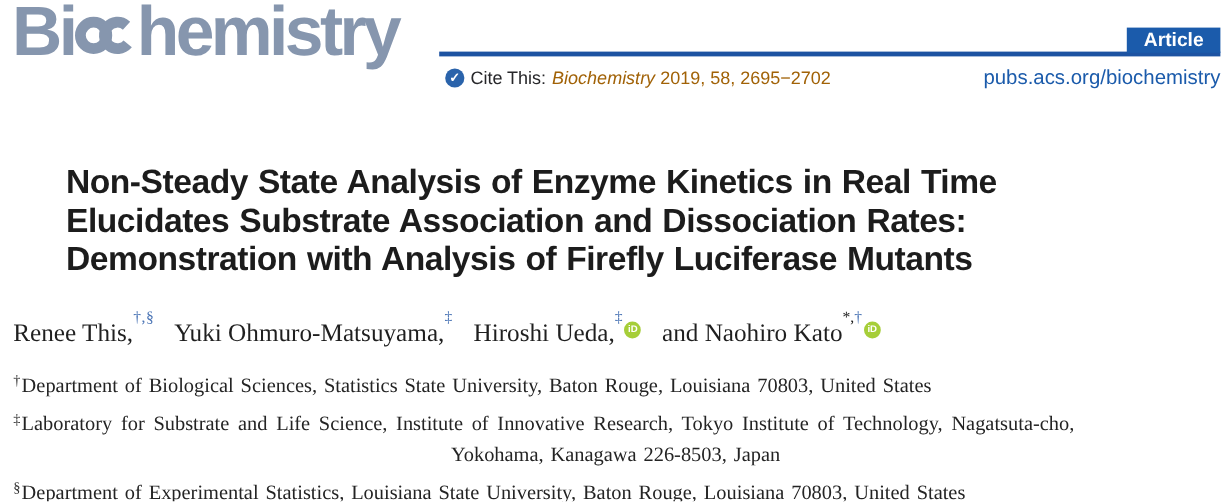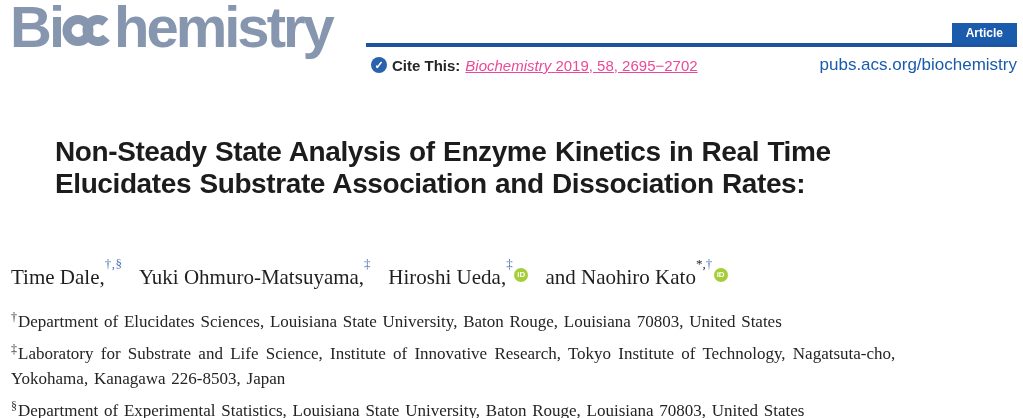--- a/index.html
+++ b/index.html
@@ -25,38 +25,38 @@
 
   .rule {
     position:absolute; left:366px; right:6px; top:43px;
     height:4px; background:#1d53a2;
   }
   .badge {
     position:absolute; right:6px; top:23px;
     height:21px; line-height:21px;
     padding:0 14px;
     background:#1b5bab; color:#ffffff;
-    font-size:12px; font-weight:700;
+    font-size:16px; font-weight:700;
   }
 
   .cite-row {
     position:absolute; left:371px; right:6px; top:53px;
     height:24px;
     display:flex; align-items:center; justify-content:space-between;
   }
   .cite-left { display:flex; align-items:center; gap:5px; cursor:pointer; }
   .cite-icon {
     width:16px; height:16px; border-radius:50%;
     background:#2a63ab; color:#ffffff;
     font-size:11px; font-weight:700;
     display:inline-flex; align-items:center; justify-content:center;
     line-height:16px;
   }
-  .cite-label { font-size:15px; font-weight:700; color:#27272a; }
-  .cite-link { font-size:15px; color:#ec4899;text-decoration:underline; }
+  .cite-label { font-size:15px; font-weight:400; color:#27272a; }
+  .cite-link { font-size:15px; color:#a16207; }
   .cite-link .jrnl { font-style:italic; }
   .site-link {
     font-size:17px; color:#1b5bab; text-decoration:none;margin-left:47px;
   }
 
   
   .title {
     position:absolute; left:11px; top:136px; width:960px;
     font-size:28px; line-height:32px; font-weight:700;
     letter-spacing:-0.4px; word-spacing:1px;
@@ -91,21 +91,21 @@
   .affs {
     position:absolute; left:11px; right:8px; top:303px;
     font-family:"Liberation Serif", serif;
     font-size:17px; line-height:26px; color:#242424;
     word-spacing:1.5px;
   }
   .aff sup {
     font-size:12px; position:relative; top:1px; vertical-align:super; margin-right:1px;
     color:#2f2f2f;
   }
-  .aff .l2 { display:block; }
+  .aff .l2 { display:block;text-align:center; }
   .aff .l2:empty { display:none; }
   .aff.wide .l1 { word-spacing:3px; }
 </style>
 </head>
 <body>
 
 <div class="page">
 
   <div class="logo">
     <span>Bi</span><svg class="oc-svg" width="53" height="33" viewBox="0 0 53 33">
@@ -123,28 +123,29 @@
       <span class="cite-icon">✓</span>
       <span class="cite-label">Cite This:</span>
       <span class="cite-link"><span class="jrnl">Biochemistry</span> <span>2019, 58, 2695−2702</span></span>
     </div>
     <a class="site-link">pubs.acs.org/biochemistry</a>
   </div>
 
   <h1 class="title">
     <span>Non-Steady State Analysis of Enzyme Kinetics in Real Time</span><br>
     <span>Elucidates Substrate Association and Dissociation Rates:</span><br>
+    <span>Demonstration with Analysis of Firefly Luciferase Mutants</span>
   </h1>
 
   <div class="authors">
-    <span class="author"><span>Time Dale,</span><sup class="a-sup">†,§</sup></span>
+    <span class="author"><span>Renee This,</span><sup class="a-sup">†,§</sup></span>
     <span class="author"><span>Yuki Ohmuro-Matsuyama,</span><sup class="a-sup">‡</sup></span>
     <span class="author"><span>Hiroshi Ueda,</span><sup class="a-sup">‡</sup><span class="orcid-icon">iD</span></span>
     <span class="author"><span>and Naohiro Kato</span><sup class="a-sup star">*,</sup><sup class="a-sup">†</sup><span class="orcid-icon">iD</span></span>
   </div>
 
   <div class="affs">
-    <p class="aff"><sup>†</sup><span class="l1">Department of Elucidates Sciences, Louisiana State University, Baton Rouge, Louisiana 70803, United States</span></p>
+    <p class="aff"><sup>†</sup><span class="l1">Department of Biological Sciences, Statistics State University, Baton Rouge, Louisiana 70803, United States</span></p>
     <p class="aff wide"><sup>‡</sup><span class="l1">Laboratory for Substrate and Life Science, Institute of Innovative Research, Tokyo Institute of Technology, Nagatsuta-cho,</span><span class="l2">Yokohama, Kanagawa 226-8503, Japan</span></p>
     <p class="aff"><sup>§</sup><span class="l1">Department of Experimental Statistics, Louisiana State University, Baton Rouge, Louisiana 70803, United States</span></p>
   </div>
 
 </div>
 
 </body></html>

